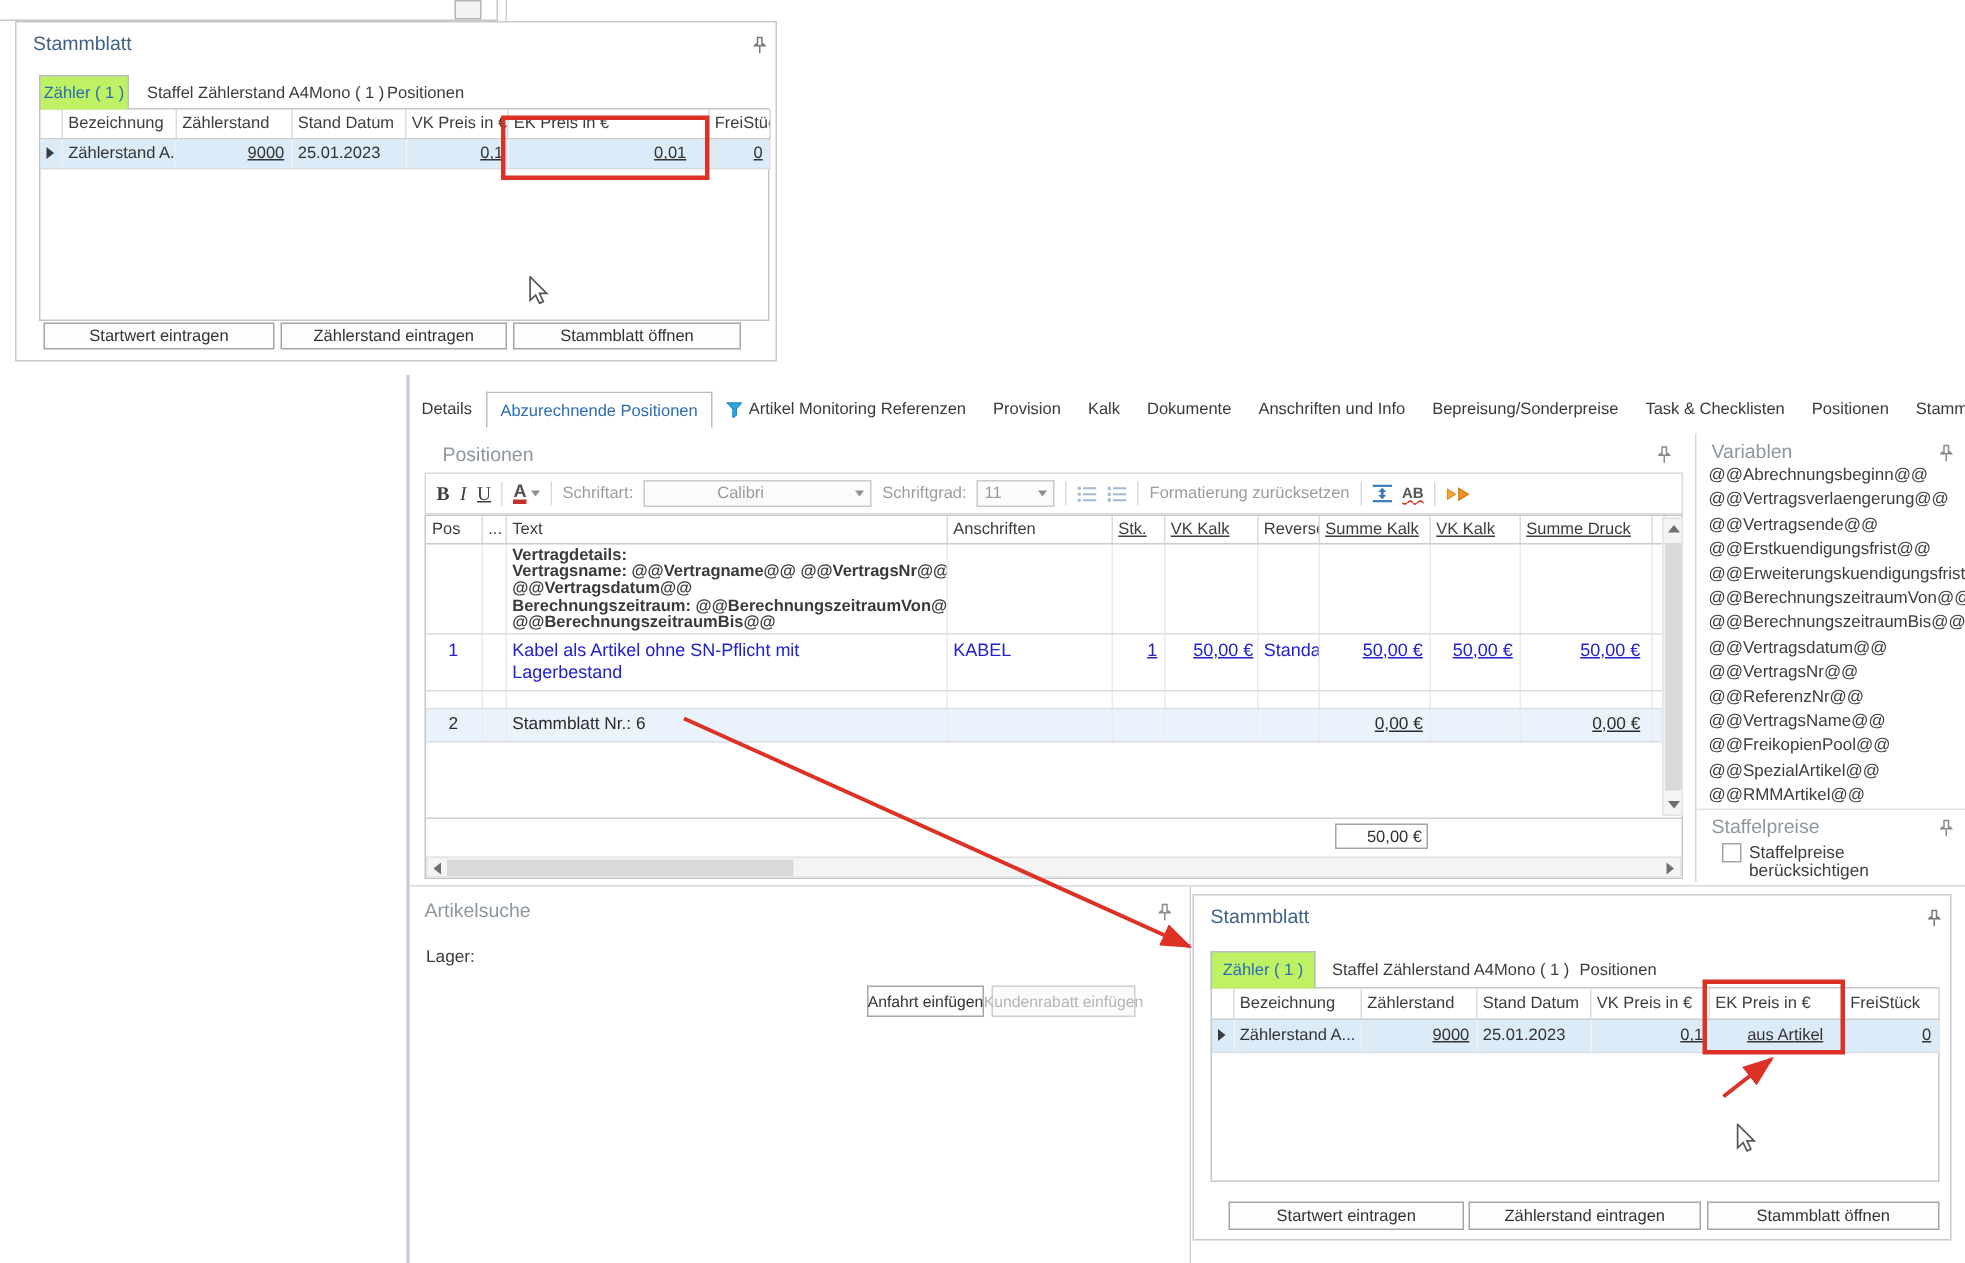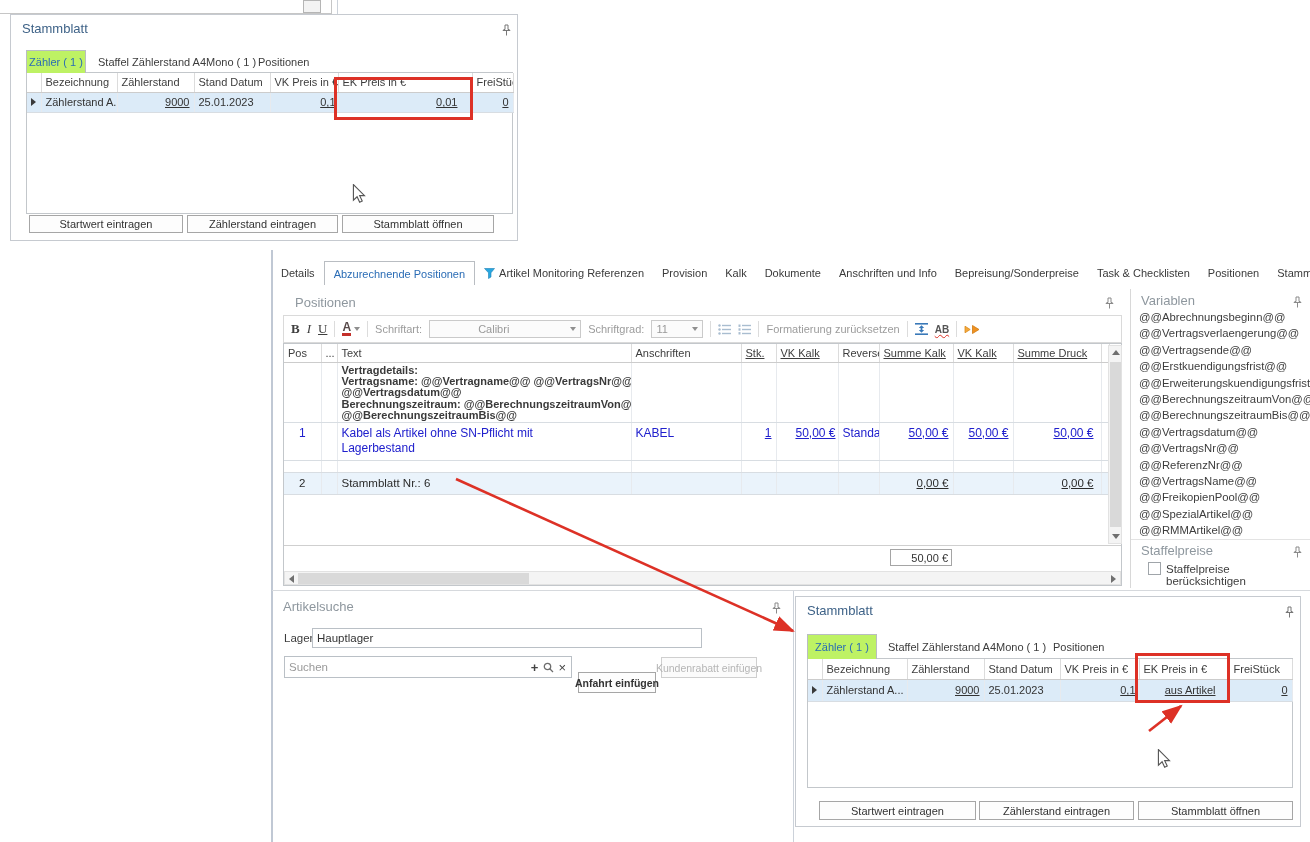--- a/index.html
+++ b/index.html
@@ -404,35 +404,21 @@
   <div class="vline" style="left:793px;top:591px;height:251px;"></div>
 
   <div class="ap ptitle t-gray" style="left:283px;top:599px;">Artikelsuche</div>
   <div class="ap icn" style="left:772px;top:602px;">
     <svg width="9" height="12" viewBox="0 0 9 12">
         <path d="M3 1 h3 v4.5 h1.2 l.8 1 H1 l.8 -1 H3 Z" fill="none" stroke="#8a8a8a" stroke-width="1"></path>
         <line x1="4.5" y1="6.8" x2="4.5" y2="11.5" stroke="#8a8a8a" stroke-width="1"></line>
       </svg>
   </div>
   <div class="ap" style="left:284px;top:632px;font-size:11.5px;color:#3c3c3c;">Lager:</div>
-  <div class="inputbox" style="left:312px;top:628px;width:390px;height:20px;">
-    <input type="text" value="Hauptlager" style="">
-  </div>
-  <div class="inputbox" style="left:284px;top:656px;width:288px;height:22px;">
-    <input type="text" placeholder="Suchen" style="">
-    <span style="font-size:13px;font-weight:bold;color:#444;padding:0 3px;">+</span>
-    <span class="icn" style="padding:0 2px;">
-      <svg width="11" height="11" viewBox="0 0 11 11">
-          <circle cx="4.5" cy="4.5" r="3.2" fill="none" stroke="#6d6d6d" stroke-width="1.3"></circle>
-          <line x1="7" y1="7" x2="10" y2="10" stroke="#6d6d6d" stroke-width="1.3"></line>
-        </svg>
-    </span>
-    <span style="font-size:13px;color:#444;padding:0 5px 0 2px;">×</span>
-  </div>
-  <button class="btn" style="left:578px;top:672px;width:78px;height:21px;font-size:10.5px;font-weight:bold;">Anfahrt einfügen</button>
+  <button class="btn" style="left:578px;top:657px;width:78px;height:21px;font-size:10.5px;">Anfahrt einfügen</button>
   <button class="btn disabled" style="left:661px;top:657px;width:96px;height:21px;font-size:10.5px;">Kundenrabatt einfügen</button>
 
   <div class="panel" style="left:795px;top:596px;width:506px;height:231px;">
     <div class="ap ptitle t-blue" style="left:11px;top:6px;">Stammblatt</div>
     <div class="ap icn" style="left:489px;top:9px;">
       <svg width="9" height="12" viewBox="0 0 9 12">
           <path d="M3 1 h3 v4.5 h1.2 l.8 1 H1 l.8 -1 H3 Z" fill="none" stroke="#777" stroke-width="1"></path>
           <line x1="4.5" y1="6.8" x2="4.5" y2="11.5" stroke="#777" stroke-width="1"></line>
         </svg>
     </div>

